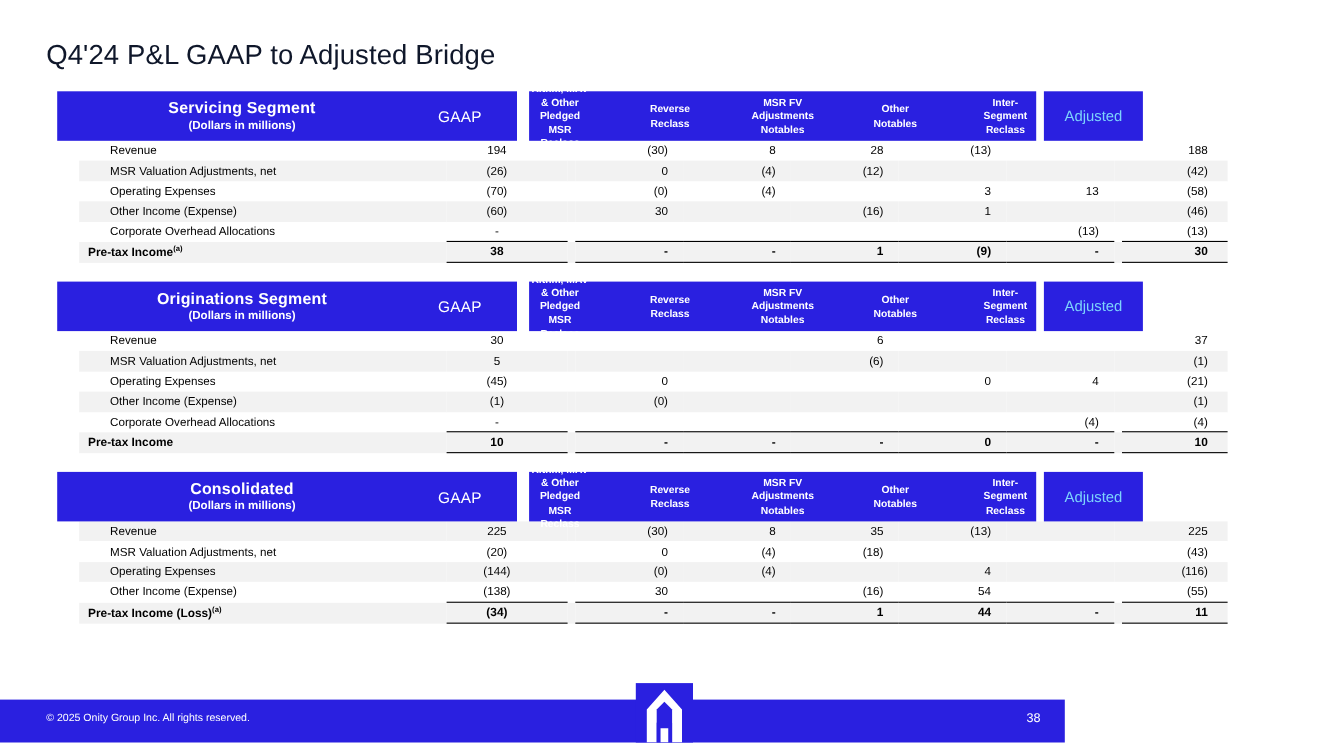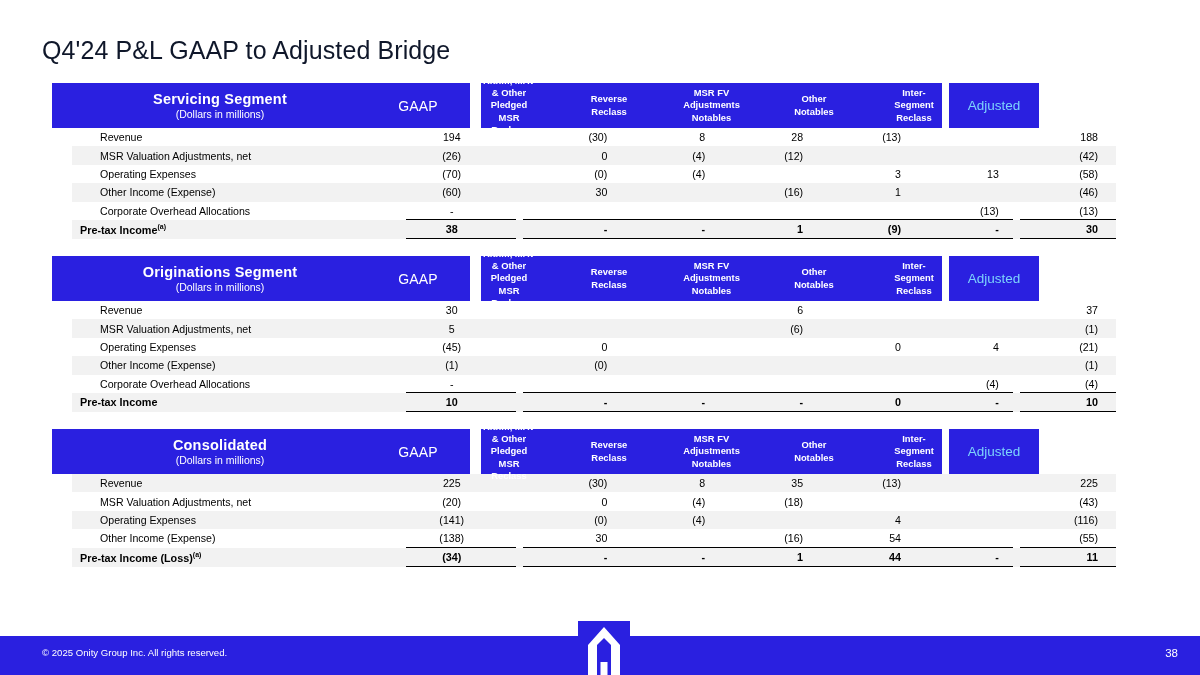--- a/index.html
+++ b/index.html
@@ -59,21 +59,21 @@
     padding-left: 22px;
   }
   .seg-title {
     font-size: 14.5px;
     font-weight: bold;
     letter-spacing: 0.2px;
     line-height: 1.25;
   }
   .seg-sub {
     font-size: 10.5px;
-    font-weight: normal;
+    font-weight: bold;
     line-height: 1.3;
   }
   .gaap-label {
     flex: 0 0 104px;
     text-align: center;
     color: #ffffff;
     font-size: 14px;
     font-weight: normal;
     letter-spacing: 0.2px;
   }
@@ -141,21 +141,21 @@
   tr.total-row td.c-spacer-a,
   tr.total-row td.c-spacer-b { border: none; }
 
   sup.fn { font-size: 7px; vertical-align: super; font-weight: bold; }
 
   
   .footer-bar {
     position: absolute;
     left: 0;
     bottom: 0;
-    width: 1200px;
+    width: 968px;
     height: 39px;
     background: #2a20e0;
     margin-top: 20px;
   }
   .footer-copy {
     position: absolute;
     left: 42px;
     top: 11px;
     font-size: 9.6px;
     color: #ffffff;
@@ -417,21 +417,21 @@
           <td class="c-adj r-white">0</td>
           <td class="c-adj r-white">(4)</td>
           <td class="c-adj r-white">(18)</td>
           <td class="c-adj r-white"></td>
           <td class="c-adj r-white"></td>
           <td class="c-spacer-b r-white"></td>
           <td class="c-final r-white">(43)</td>
         </tr>
         <tr>
           <td class="c-label r-gray">Operating Expenses</td>
-          <td class="c-gaap r-gray">(141)</td>
+          <td class="c-gaap r-gray">(144)</td>
           <td class="c-spacer-a r-gray"></td>
           <td class="c-adj r-gray">(0)</td>
           <td class="c-adj r-gray">(4)</td>
           <td class="c-adj r-gray"></td>
           <td class="c-adj r-gray">4</td>
           <td class="c-adj r-gray"></td>
           <td class="c-spacer-b r-gray"></td>
           <td class="c-final r-gray">(116)</td>
         </tr>
         <tr>

